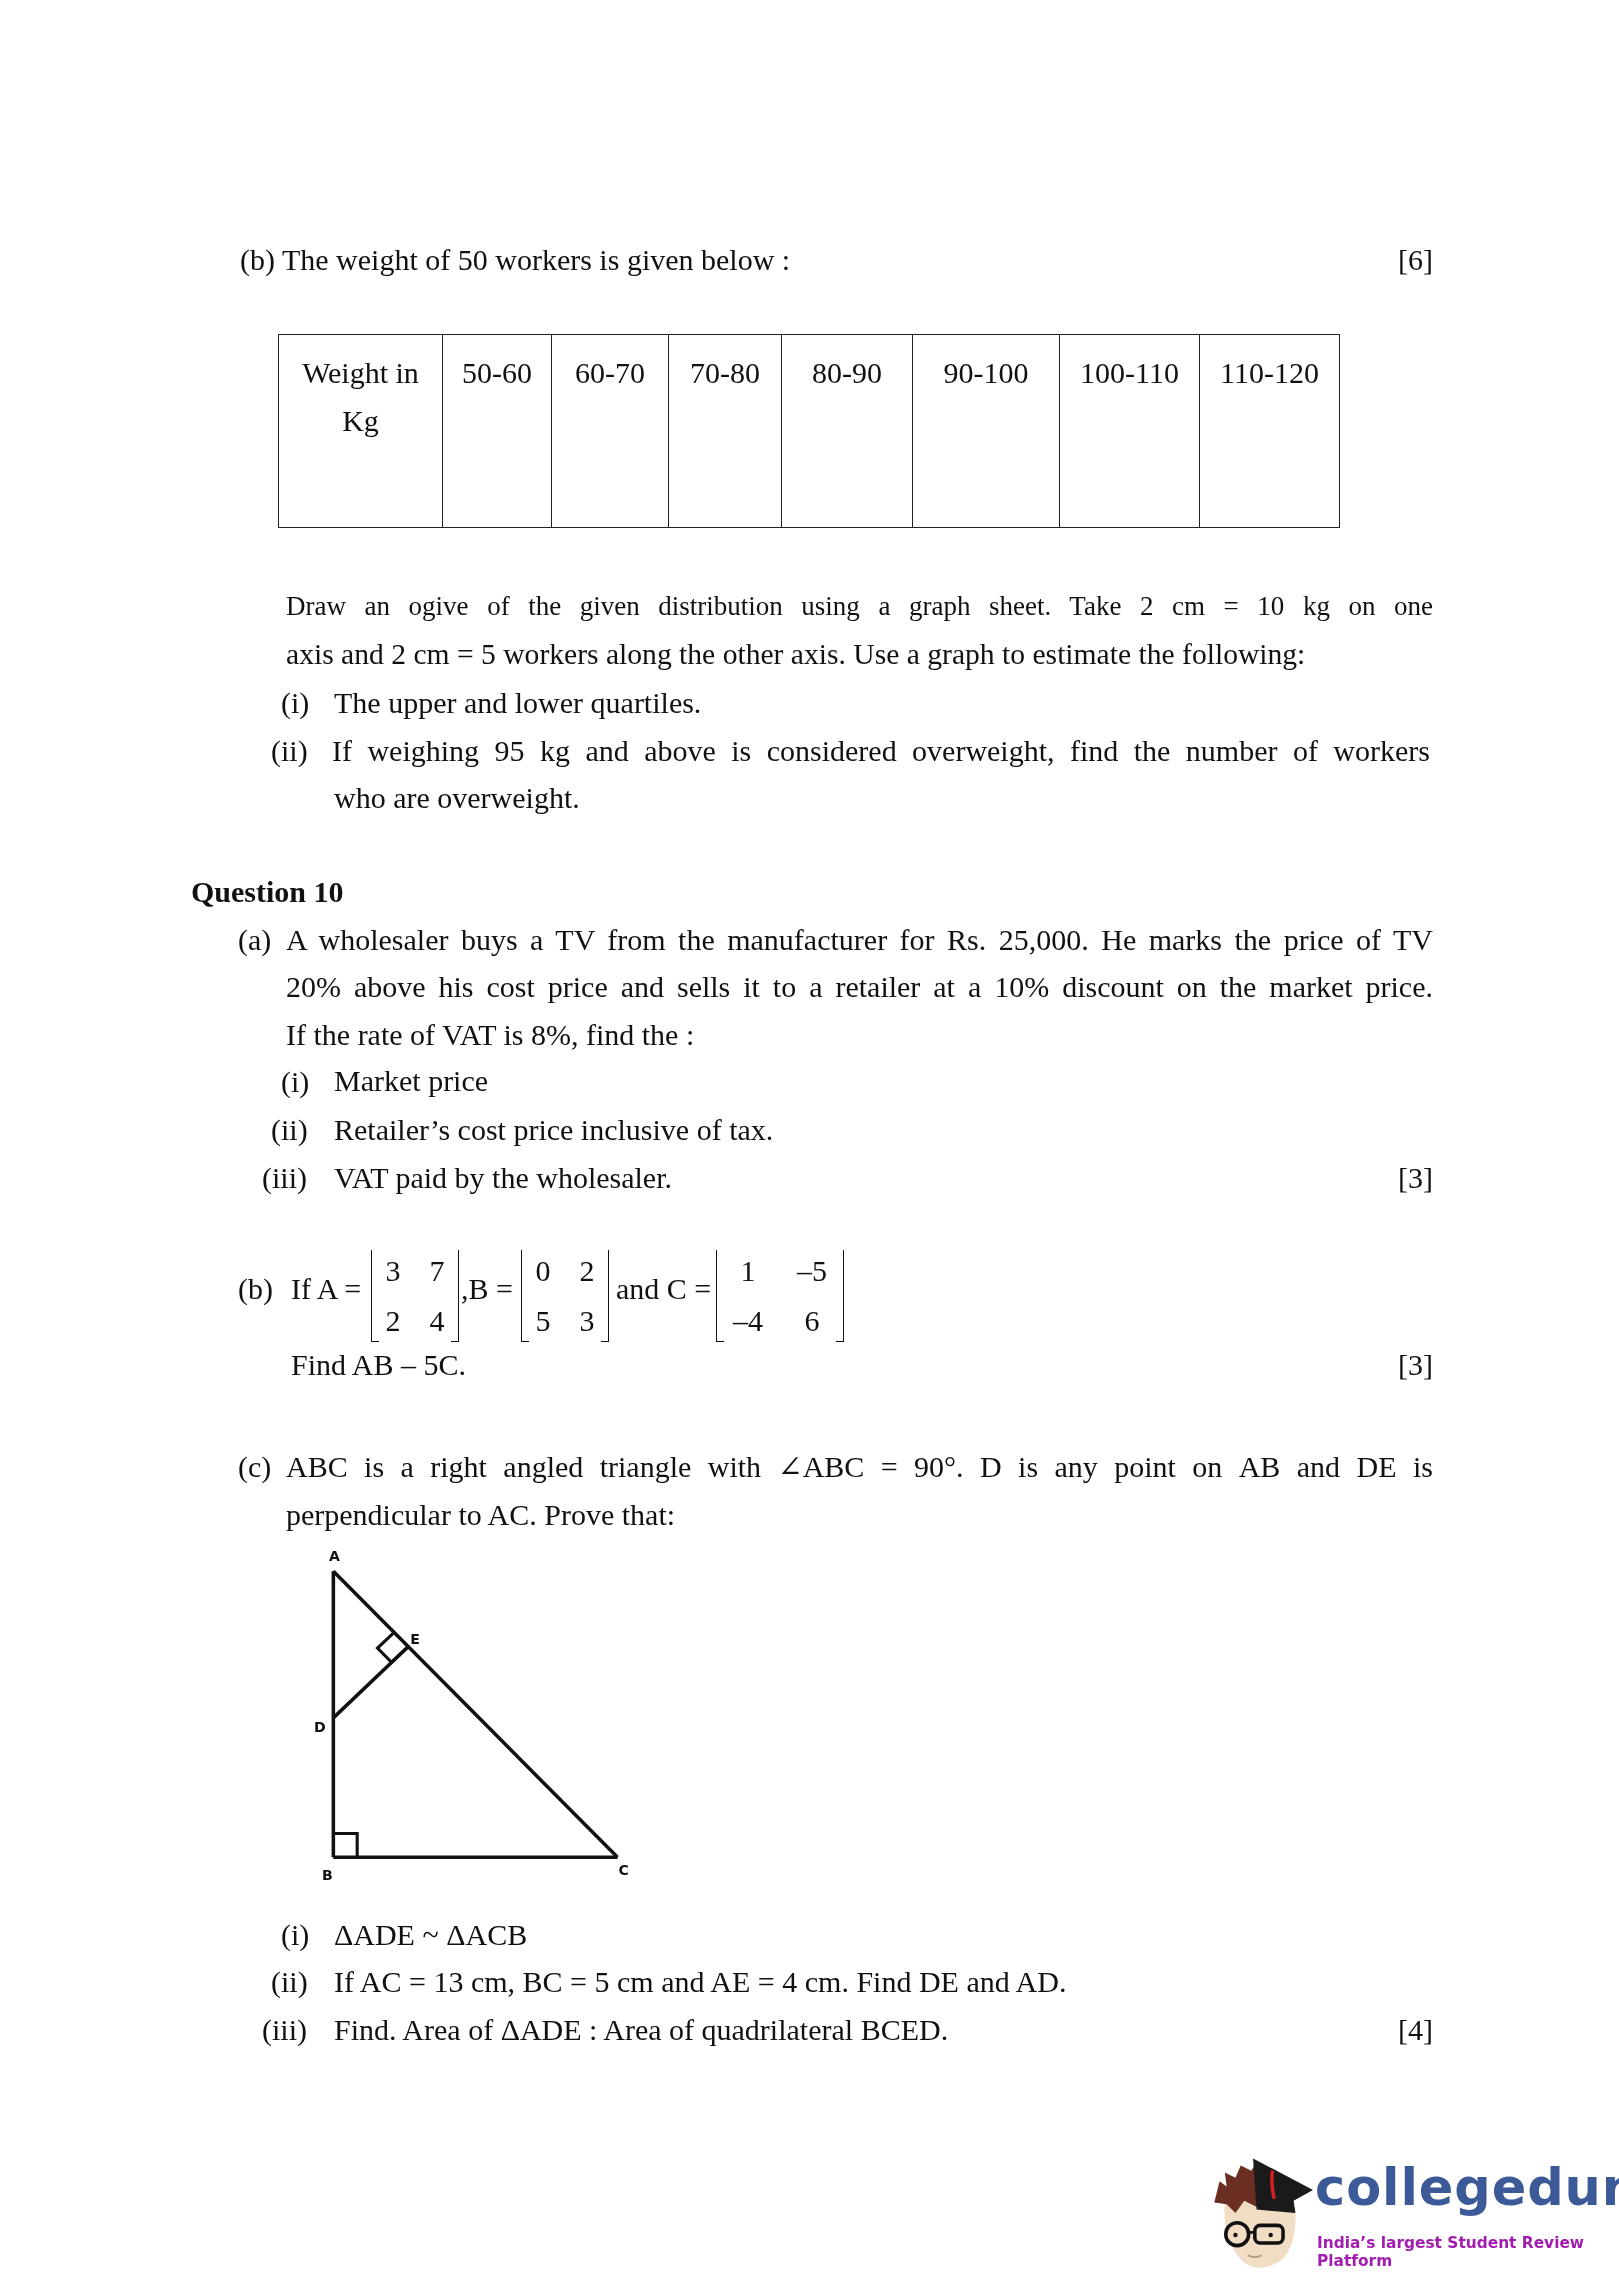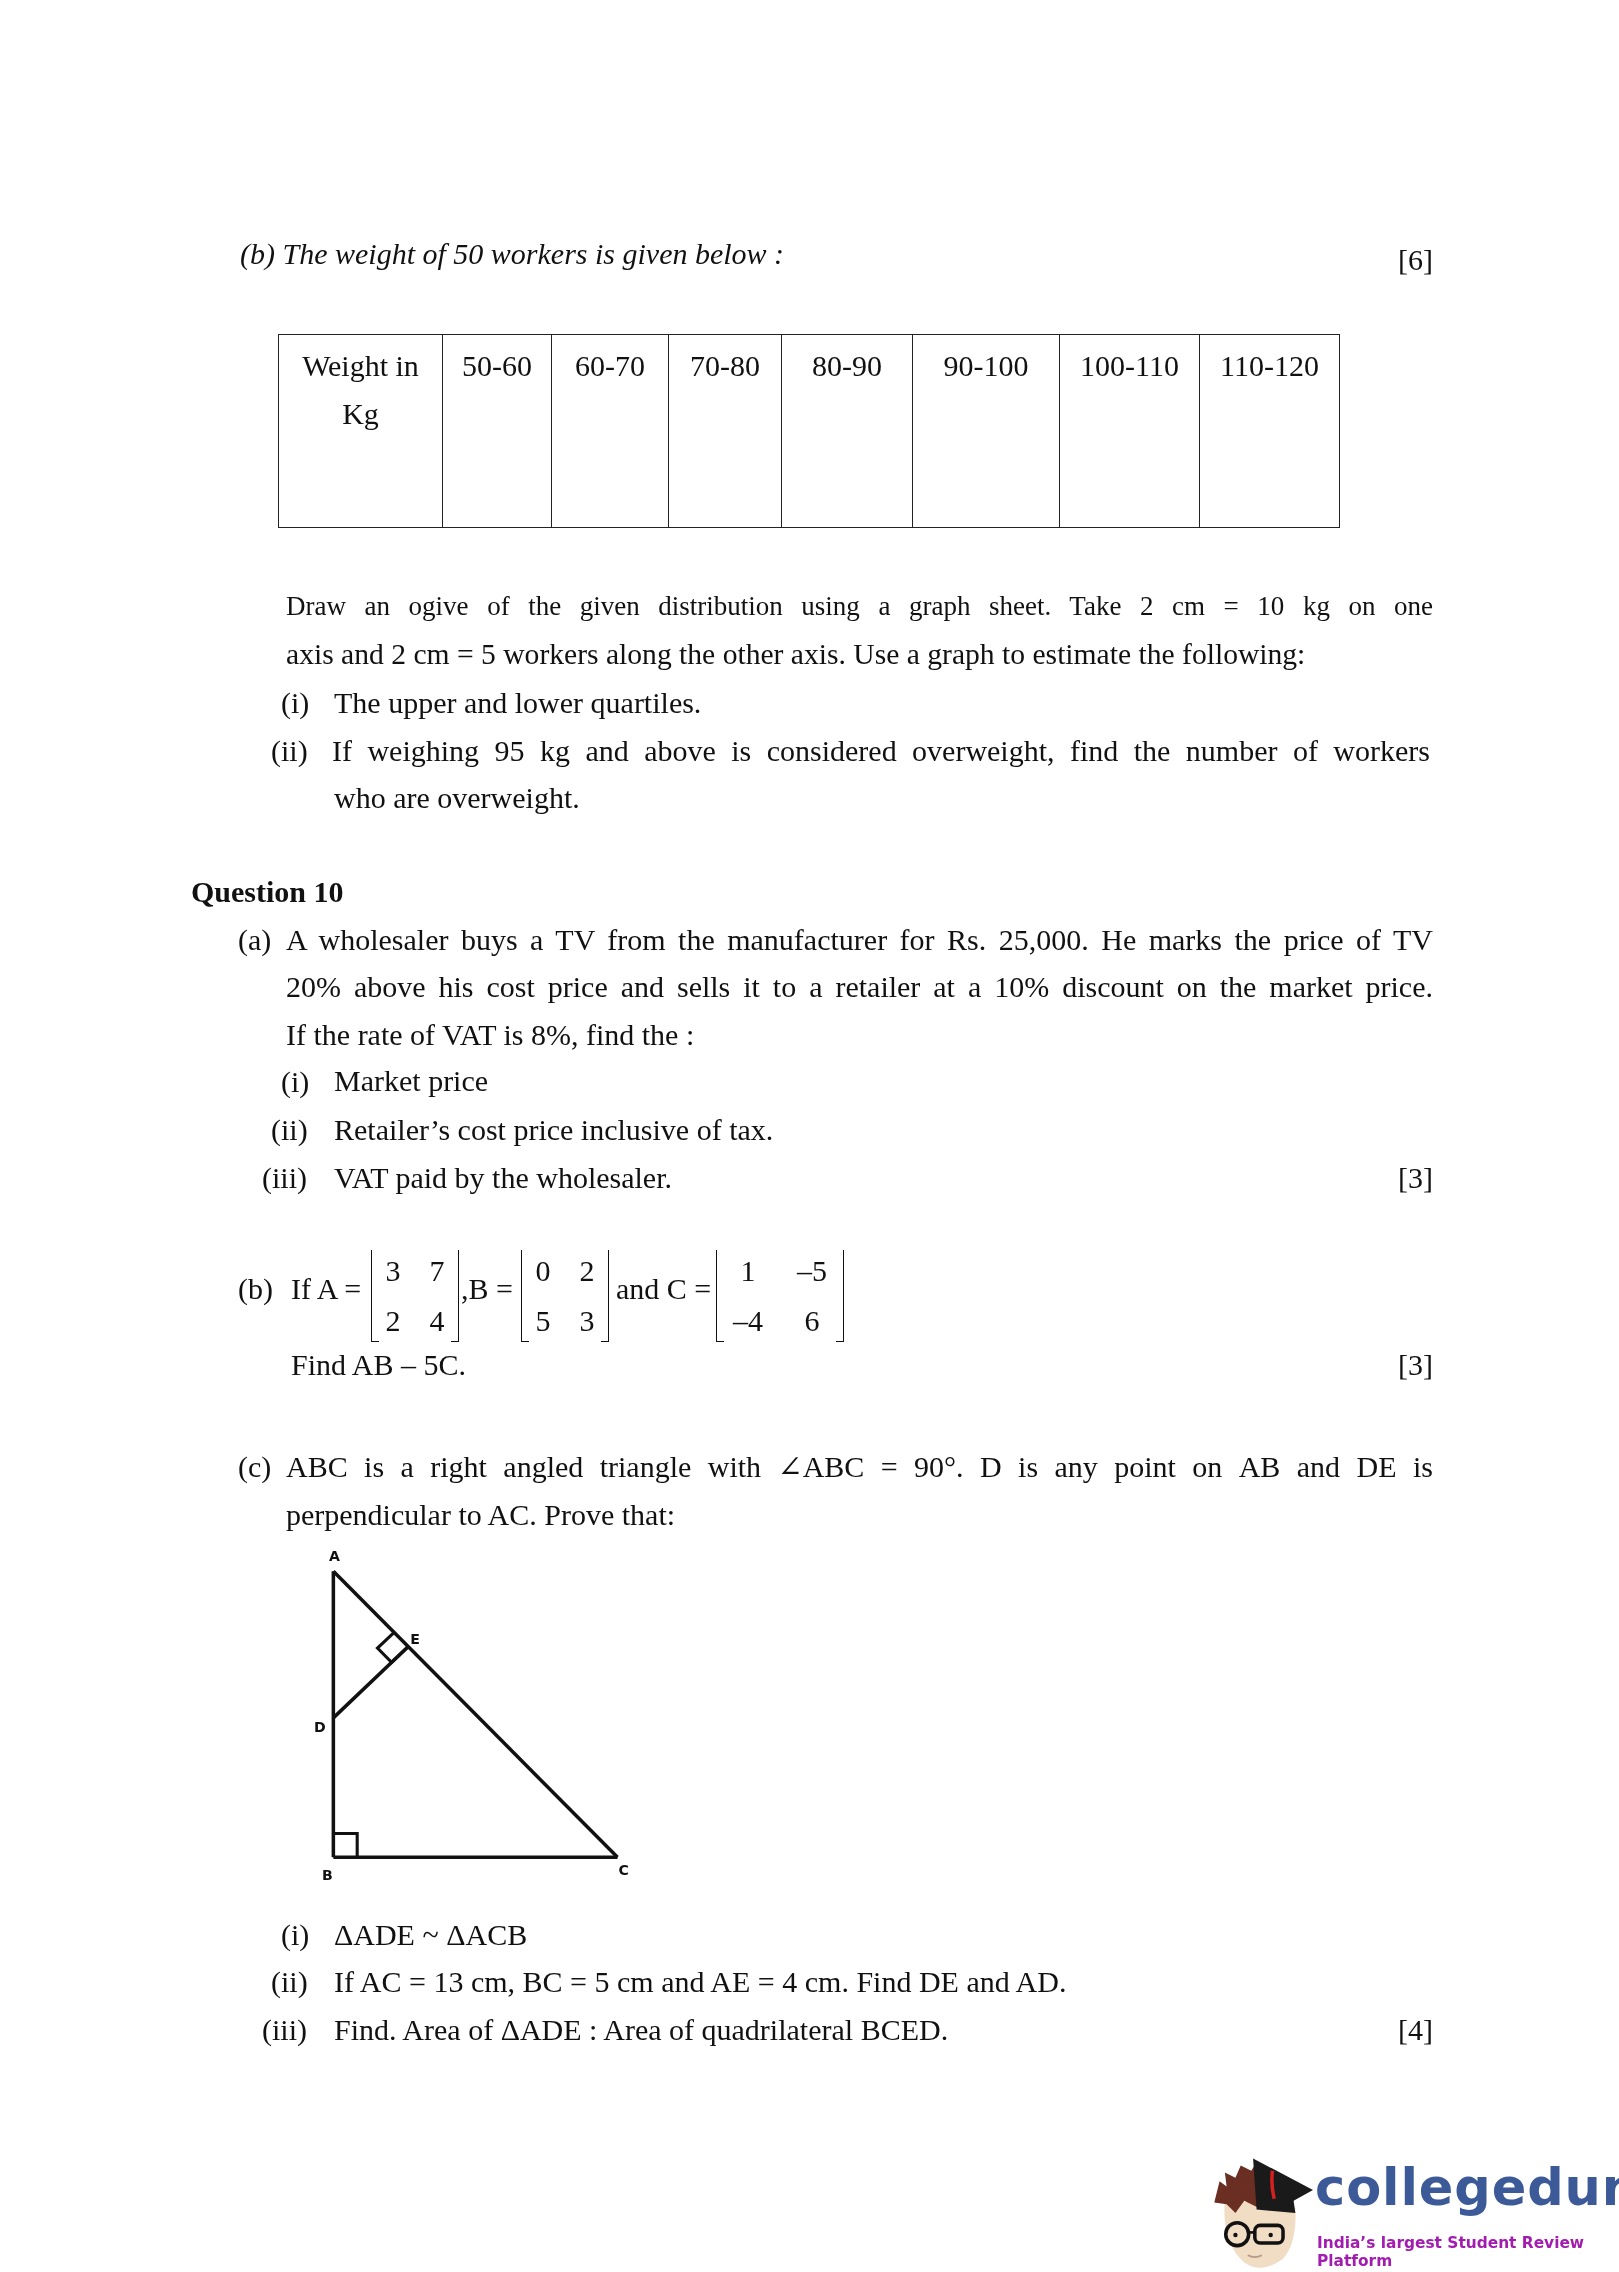--- a/index.html
+++ b/index.html
@@ -21,21 +21,21 @@
     width: 1034px; height: 194px;
     border-collapse: collapse;
     table-layout: fixed;
   }
   .wtable td {
     border: 1.8px solid #222;
     text-align: center;
     vertical-align: top;
     font-size: 30px;
     line-height: 48px;
-    padding-top: 7px;
+    padding-top: 14px;
   }
 
   
   .matrix {
     position: absolute;
     display: grid;
     grid-template-columns: 1fr 1fr;
     text-align: center;
     line-height: 49px;
     font-size: 30px;
@@ -68,21 +68,21 @@
   }
   .logo-tag {
     position: absolute; left: 108px; top: 88px;
     font-family: "DejaVu Sans", sans-serif;
     font-size: 15.4px; font-weight: bold; color: #a21caf;
   }
 </style>
 </head>
 <body>
 
-<div class="abs" style="left:240px; top:239px;font-style:italic;">
+<div class="abs" style="left:240px; top:245px;">
   <span>(b)</span>
   <span>The weight of 50 workers is given below :</span>
 </div>
 <div class="marks" style="top:245px;">[6]</div>
 
 <table class="wtable">
   <colgroup>
     <col style="width:164px">
       <col style="width:109px">
       <col style="width:117px">

